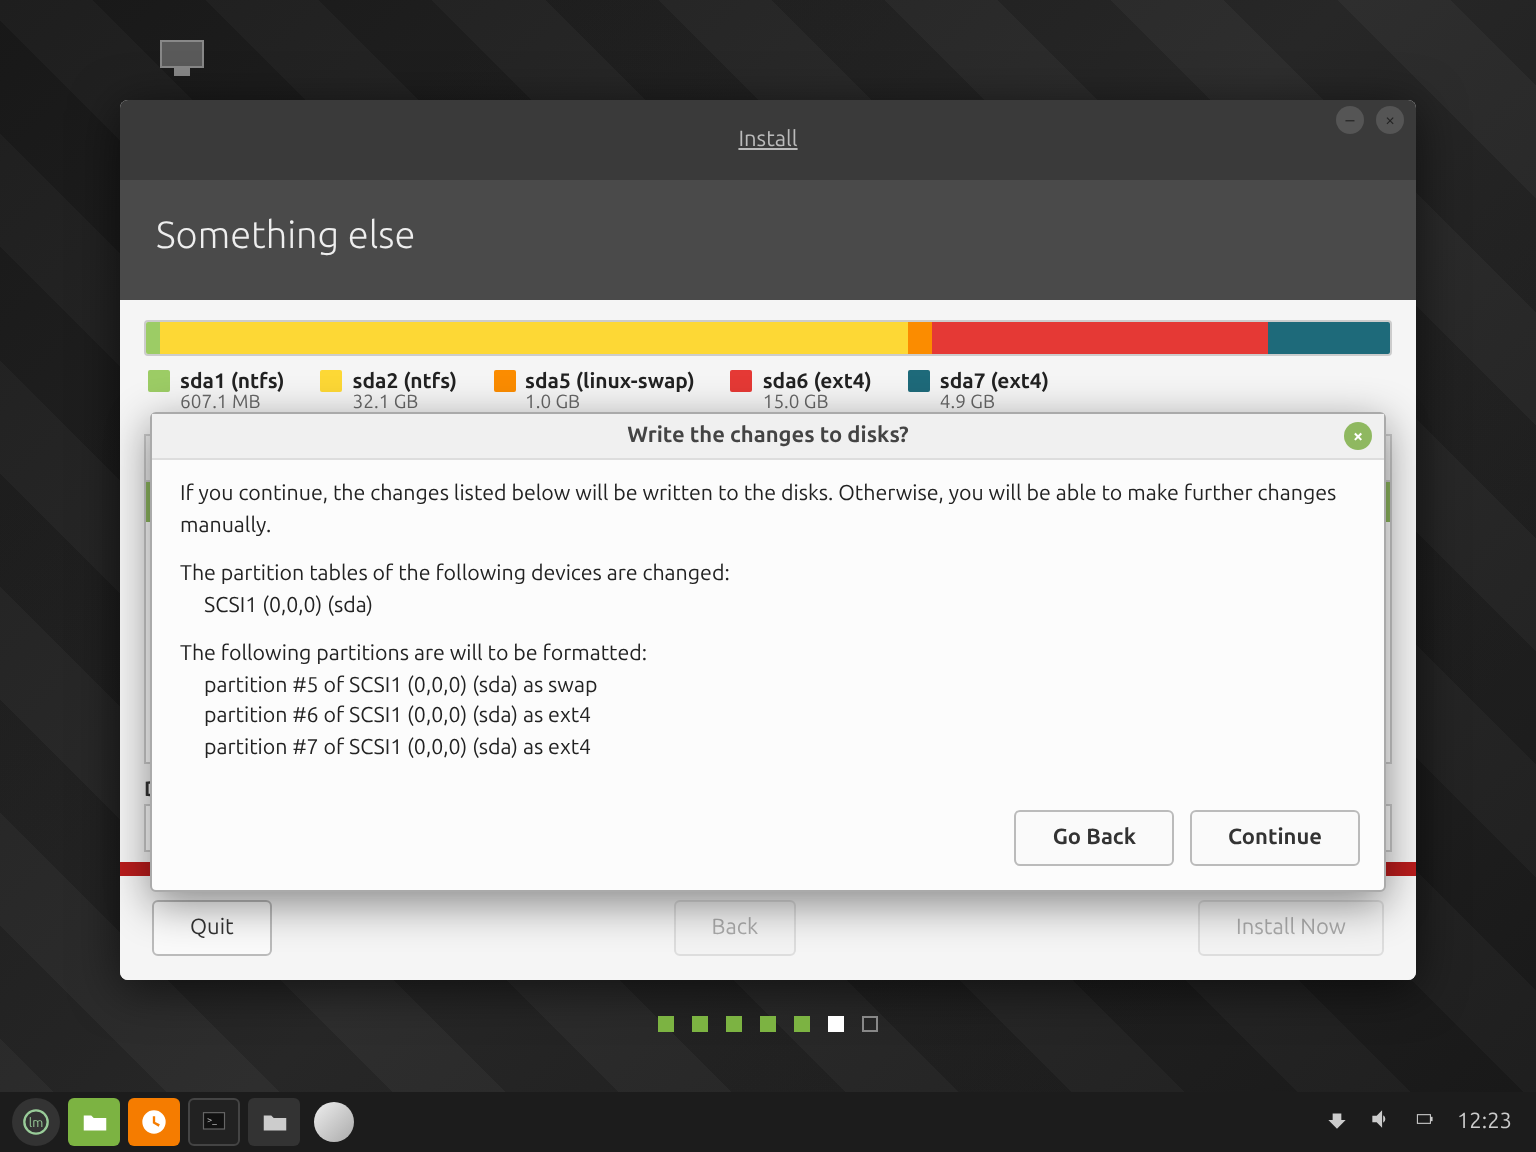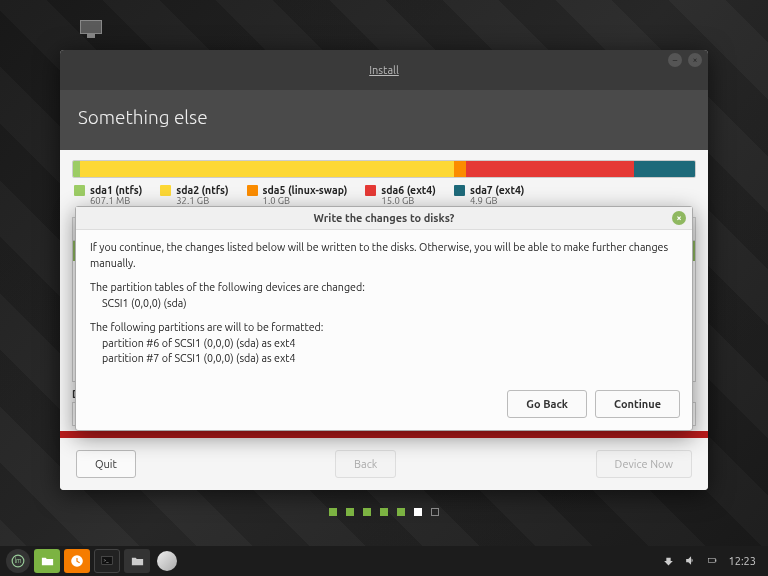--- a/index.html
+++ b/index.html
@@ -221,38 +221,38 @@
       </div>
       <div class="selrow">/dev/sda</div>
       <div class="blankrows"></div>
     </div>
     <div class="dev-label-row">De</div>
     <div class="dev-select">/</div>
   </div>
   <div class="footer">
     <div class="btn">Quit</div>
     <div class="btn disabled">Back</div>
-    <div class="btn disabled">Device Now</div>
+    <div class="btn disabled">Install Now</div>
   </div>
 </div>
 
 <div class="modal">
   <div class="modal-title">
     <span>Write the changes to disks?</span>
     <div class="modal-close">×</div>
   </div>
   <div class="modal-body">
     <p>If you continue, the changes listed below will be written to the disks. Otherwise, you will be able to make further changes manually.</p>
     <p>
       <span>The partition tables of the following devices are changed:</span><br>
       <span class="indent">SCSI1 (0,0,0) (sda)</span>
     </p>
     <p>
       <span>The following partitions are will to be formatted:</span><br>
-      <span id="format-lines"><span class="indent">partition #6 of SCSI1 (0,0,0) (sda) as ext4</span><span class="indent">partition #7 of SCSI1 (0,0,0) (sda) as ext4</span></span>
+      <span id="format-lines"><span class="indent">partition #5 of SCSI1 (0,0,0) (sda) as swap</span><span class="indent">partition #6 of SCSI1 (0,0,0) (sda) as ext4</span><span class="indent">partition #7 of SCSI1 (0,0,0) (sda) as ext4</span></span>
     </p>
   </div>
   <div class="modal-footer">
     <div class="btn">Go Back</div>
     <div class="btn">Continue</div>
   </div>
 </div>
 
 <div class="dots" id="dots">
     <div class="dot fill"></div>

